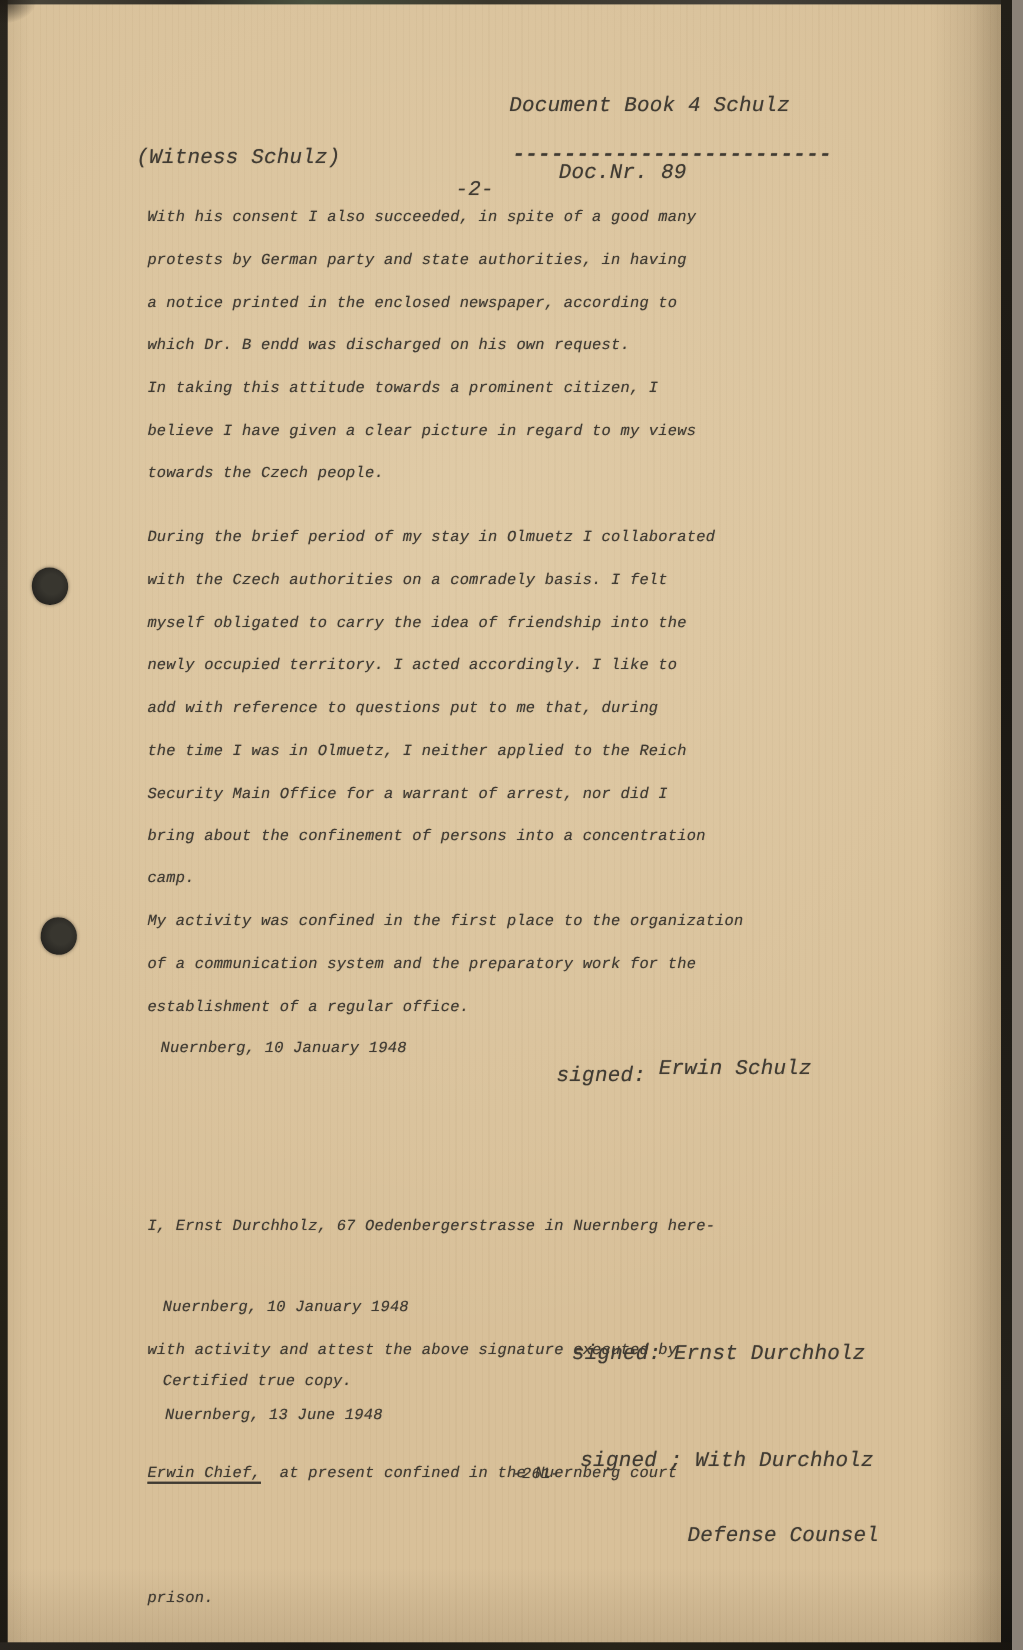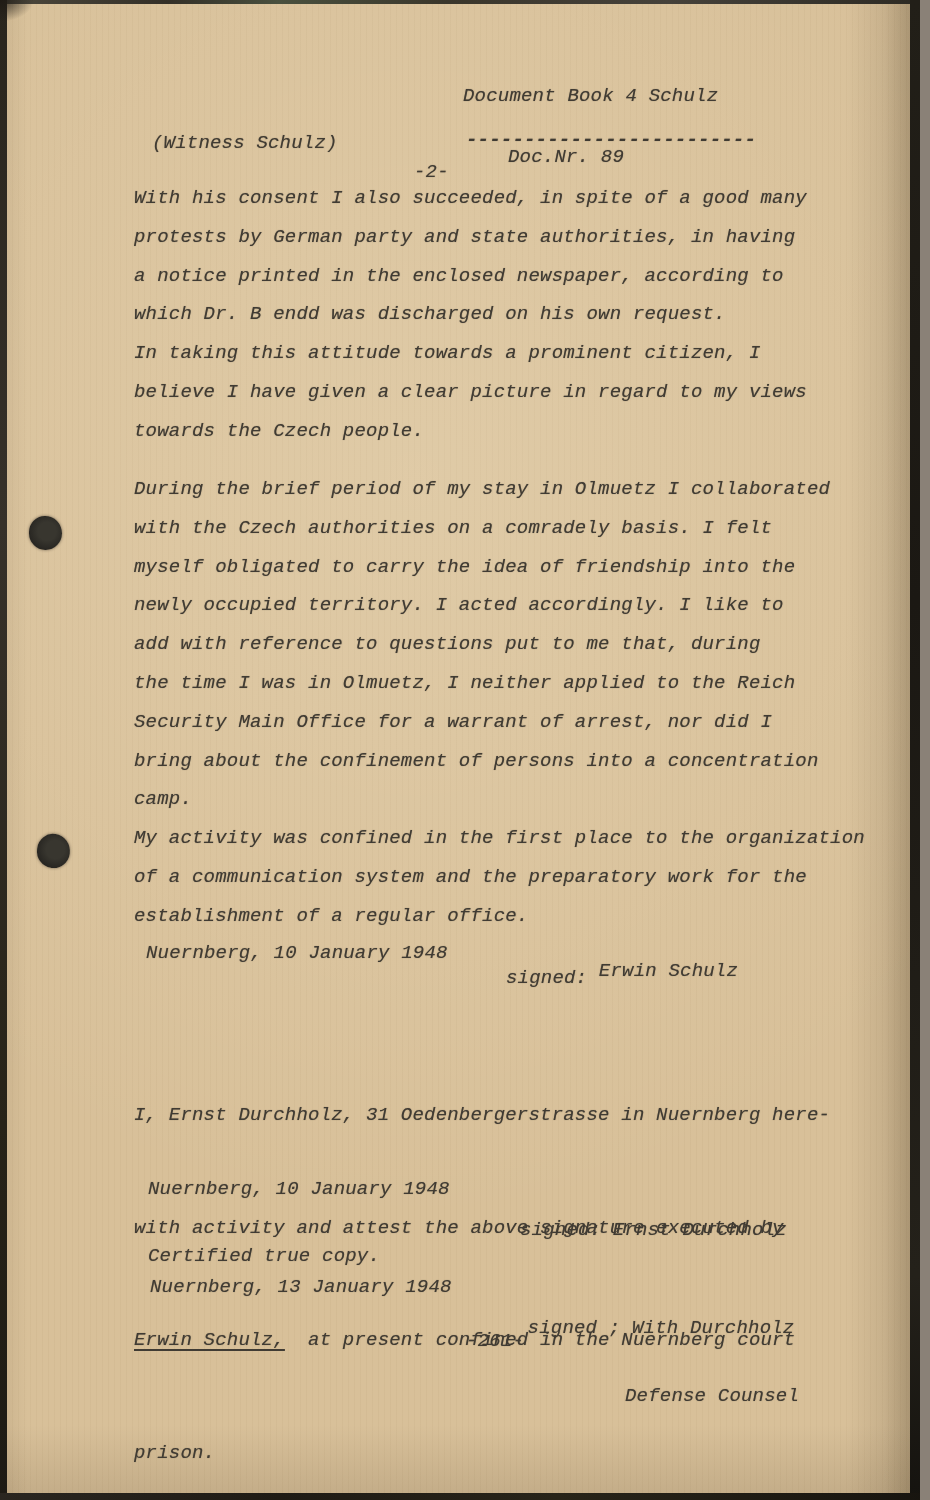--- a/index.html
+++ b/index.html
@@ -43,21 +43,21 @@
   .t{
     position:absolute;
     font-size:19px;line-height:24px;
     letter-spacing:0.2px;
     white-space:pre;
     text-shadow:0 0 1px rgba(62,56,46,0.55);
   }
   .bold{font-weight:bold;}
   .body-block{
     position:absolute;
-    font-size:19px;line-height:38.8px;
+    font-size:14px;line-height:38.8px;
     letter-spacing:0.2px;
     white-space:pre;
     text-shadow:0 0 1px rgba(62,56,46,0.55);
   }
   .cert-block{line-height:37.5px;}
   .tline{white-space:pre;}
   .sigblock{
     position:absolute;
     font-size:19px;line-height:22.5px;
     letter-spacing:0.2px;white-space:pre;
@@ -79,45 +79,45 @@
   <div class="edge edge-right"></div>
   <div class="edge edge-bottom"></div>
   <div class="shade-right"></div>
   <div class="corner-tl"></div>
   <div class="hole hole-1"></div>
   <div class="hole hole-2"></div>
 
   <div class="t" style="left:463px;top:84px;">Document Book 4 Schulz</div>
   <div class="t" style="left:508px;top:106px;margin-top:39px;">Doc.Nr. 89</div>
   <div class="t bold" style="left:466px;top:128px;">-------------------------</div>
-  <div class="t" style="left:124px;top:131px;margin-left:28px;">(Witness Schulz)</div>
+  <div class="t" style="left:124px;top:131px;">(Witness Schulz)</div>
   <div class="t" style="left:414px;top:160px;">-2-</div>
 
   <div class="body-block" style="left:134px;top:179px;"><div class="tline">With his consent I also succeeded, in spite of a good many</div><div class="tline">protests by German party and state authorities, in having</div><div class="tline">a notice printed in the enclosed newspaper, according to</div><div class="tline">which Dr. B endd was discharged on his own request.</div><div class="tline">In taking this attitude towards a prominent citizen, I</div><div class="tline">believe I have given a clear picture in regard to my views</div><div class="tline">towards the Czech people.</div></div>
 
   <div class="body-block" style="left:134px;top:470px;"><div class="tline">During the brief period of my stay in Olmuetz I collaborated</div><div class="tline">with the Czech authorities on a comradely basis. I felt</div><div class="tline">myself obligated to carry the idea of friendship into the</div><div class="tline">newly occupied territory. I acted accordingly. I like to</div><div class="tline">add with reference to questions put to me that, during</div><div class="tline">the time I was in Olmuetz, I neither applied to the Reich</div><div class="tline">Security Main Office for a warrant of arrest, nor did I</div><div class="tline">bring about the confinement of persons into a concentration</div><div class="tline">camp.</div><div class="tline">My activity was confined in the first place to the organization</div><div class="tline">of a communication system and the preparatory work for the</div><div class="tline">establishment of a regular office.</div></div>
 
   <div class="body-block" style="left:146px;top:934px;">Nuernberg, 10 January 1948</div>
   <div class="t" style="left:506px;top:966px;"><span>signed: </span><span class="raised">Erwin Schulz</span></div>
 
   <div class="body-block cert-block" style="left:134px;top:1022px;">
-    <div class="tline">I, Ernst Durchholz, 31 Oedenbergerstrasse in Nuernberg here-</div>
+    <div class="tline">I, Ernst Durchholz, 67 Oedenbergerstrasse in Nuernberg here-</div>
     <div class="tline">with activity and attest the above signature executed by</div>
-    <div class="tline"><span class="uline">Erwin Schulz,</span><span>  at present confined in the Nuernberg court</span></div>
+    <div class="tline"><span class="uline">Erwin Chief,</span><span>  at present confined in the Nuernberg court</span></div>
     <div class="tline">prison.</div>
   </div>
 
   <div class="body-block" style="left:148px;top:1170px;">Nuernberg, 10 January 1948</div>
   <div class="sigblock" style="left:520px;top:1174px;">
     <div>signed: Ernst Durchholz</div>
   </div>
 
   <div class="body-block" style="left:148px;top:1237px;text-align:right;">Certified true copy.</div>
 
-  <div class="body-block" style="left:150px;top:1268px;">Nuernberg, 13 January 1948</div>
+  <div class="body-block" style="left:150px;top:1268px;">Nuernberg, 13 June 1948</div>
   <div class="sigblock" style="left:523px;top:1272px;">
     <div>signed ; With Durchholz</div>
     <div class="ind2">Defense Counsel</div>
   </div>
 
   <div class="body-block" style="left:466px;top:1322px;">-261-</div>
 
 </div>
 
 </body></html>

